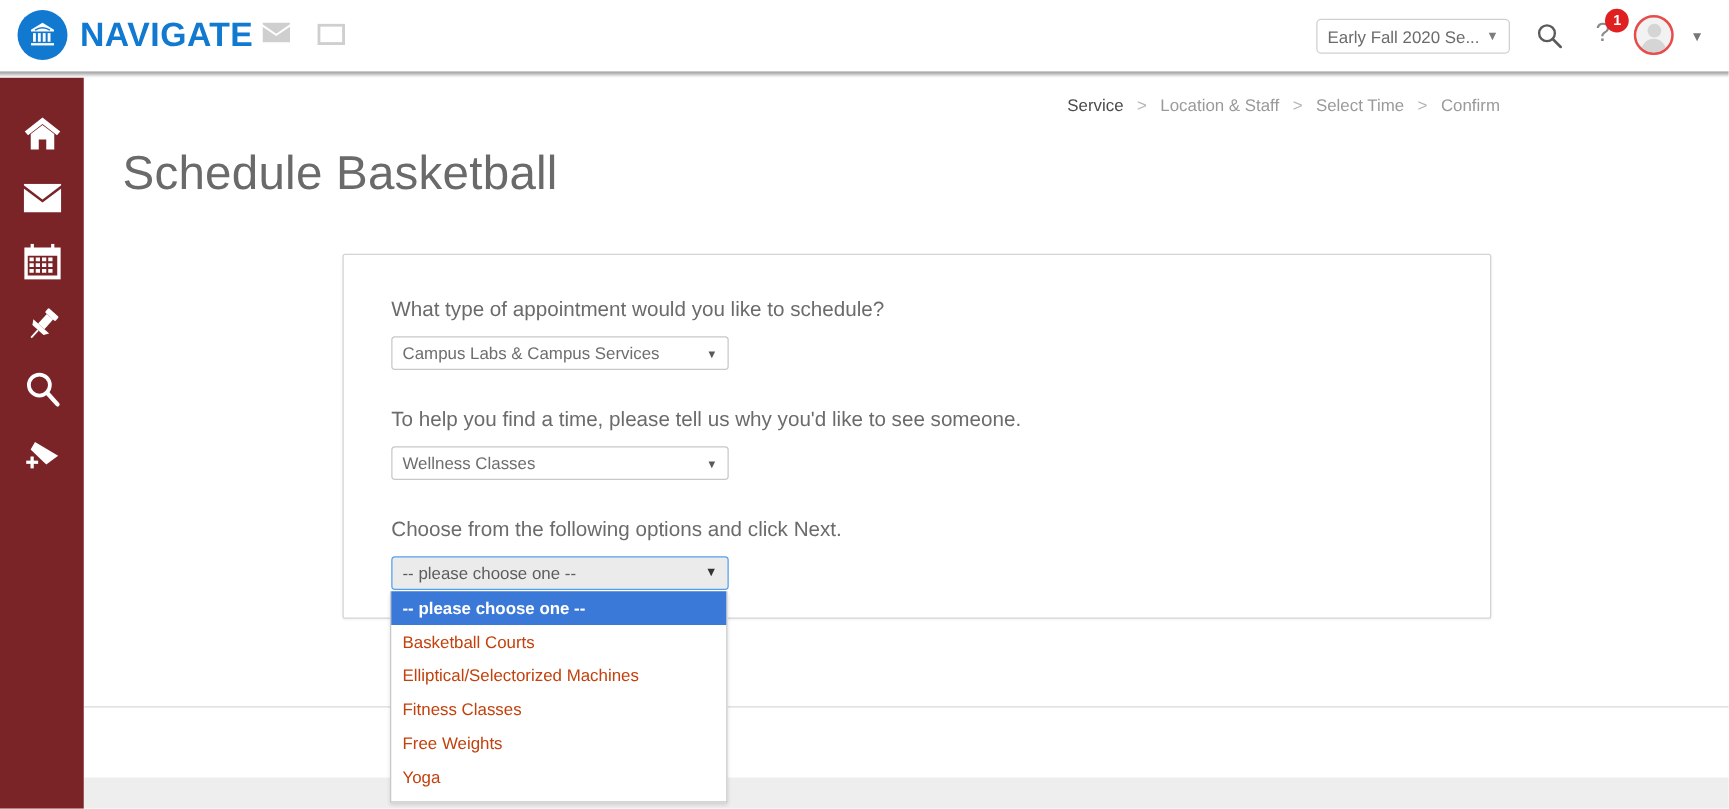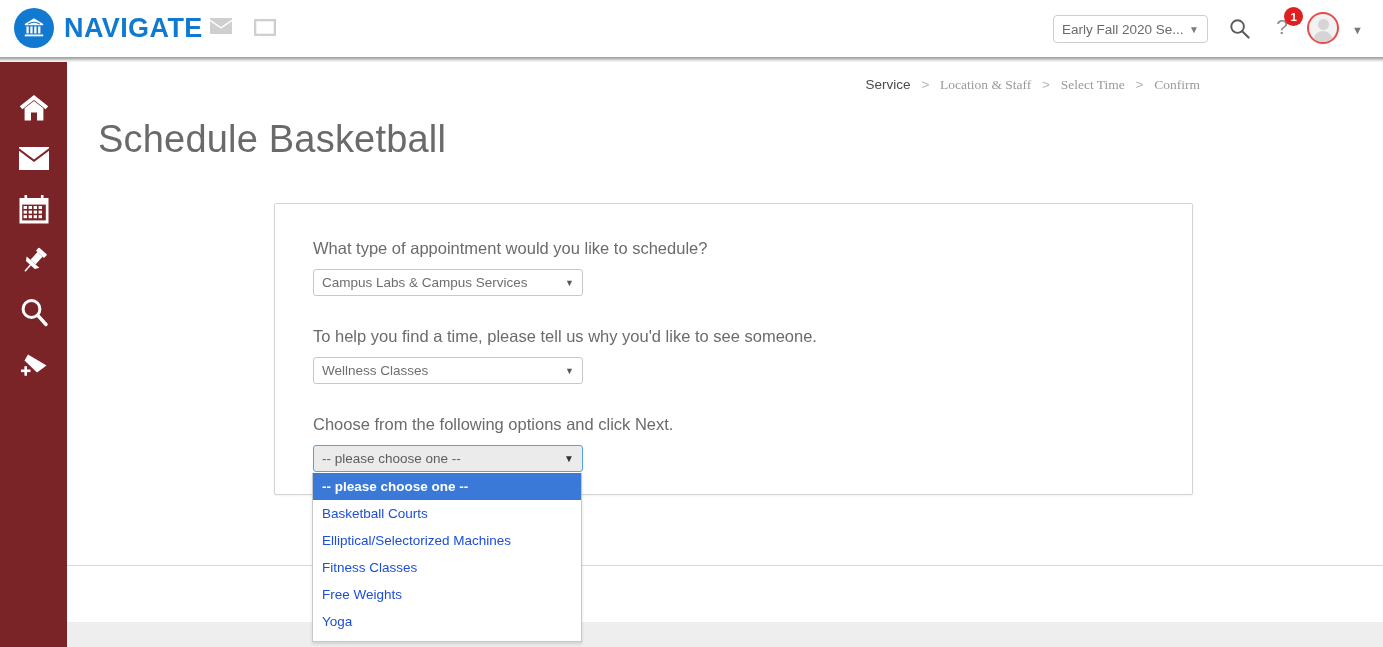--- a/index.html
+++ b/index.html
@@ -73,21 +73,21 @@
   .side-item:first-child { margin-top:22px; }
 
   
   .main { position:absolute; left:67px; top:62px; width:1316px; height:585px; background:#fff; }
   .breadcrumb {
     position:absolute; right:183px; top:15px;
     font-size:13.5px; color:#9a9a9a; white-space:nowrap;
   }
   .breadcrumb .crumb-current { color:#4a4a4a; }
   .breadcrumb .sep { color:#b5b5b5; margin:0 7px; }
-  .breadcrumb .crumb { color:#9a9a9a;font-family:Liberation Serif, serif; }
+  .breadcrumb .crumb { color:#9a9a9a; }
 
   .page-title {
     position:absolute; left:31px; top:56px;
     font-size:38px; font-weight:300; color:#6a6a6a; letter-spacing:0.2px;
   }
 
   .card {
     position:absolute; left:207px; top:141px;
     width:919px; height:292px;
     border:1px solid #d4d4d4; border-radius:2px; background:#fff;
@@ -120,21 +120,21 @@
   .dropdown-list {
     position:absolute; left:312px; top:473px;
     width:270px;
     background:#ffffff;
     border:1px solid #c8c8c8; border-top:none;
     box-shadow: 0 2px 3px rgba(0,0,0,0.12);
     z-index:60;
   }
   .dd-opt {
     height:27px; display:flex; align-items:center;
-    padding:0 9px; font-size:13.5px; color:#1d4ed8;
+    padding:0 9px; font-size:13.5px; color:#c2410c;
   }
   .dd-opt.selected { background:#3b79d8; color:#fff; font-weight:bold; }
   .dropdown-list .pad { height:6px; }
 
   .divider {
     position:absolute; left:67px; top:565px; width:1316px; height:1px; background:#d9d9d9; z-index:5;
   }
   .footer-strip {
     position:absolute; left:67px; top:622px; width:1316px; height:25px; background:#eeeeee; z-index:5;
   }

